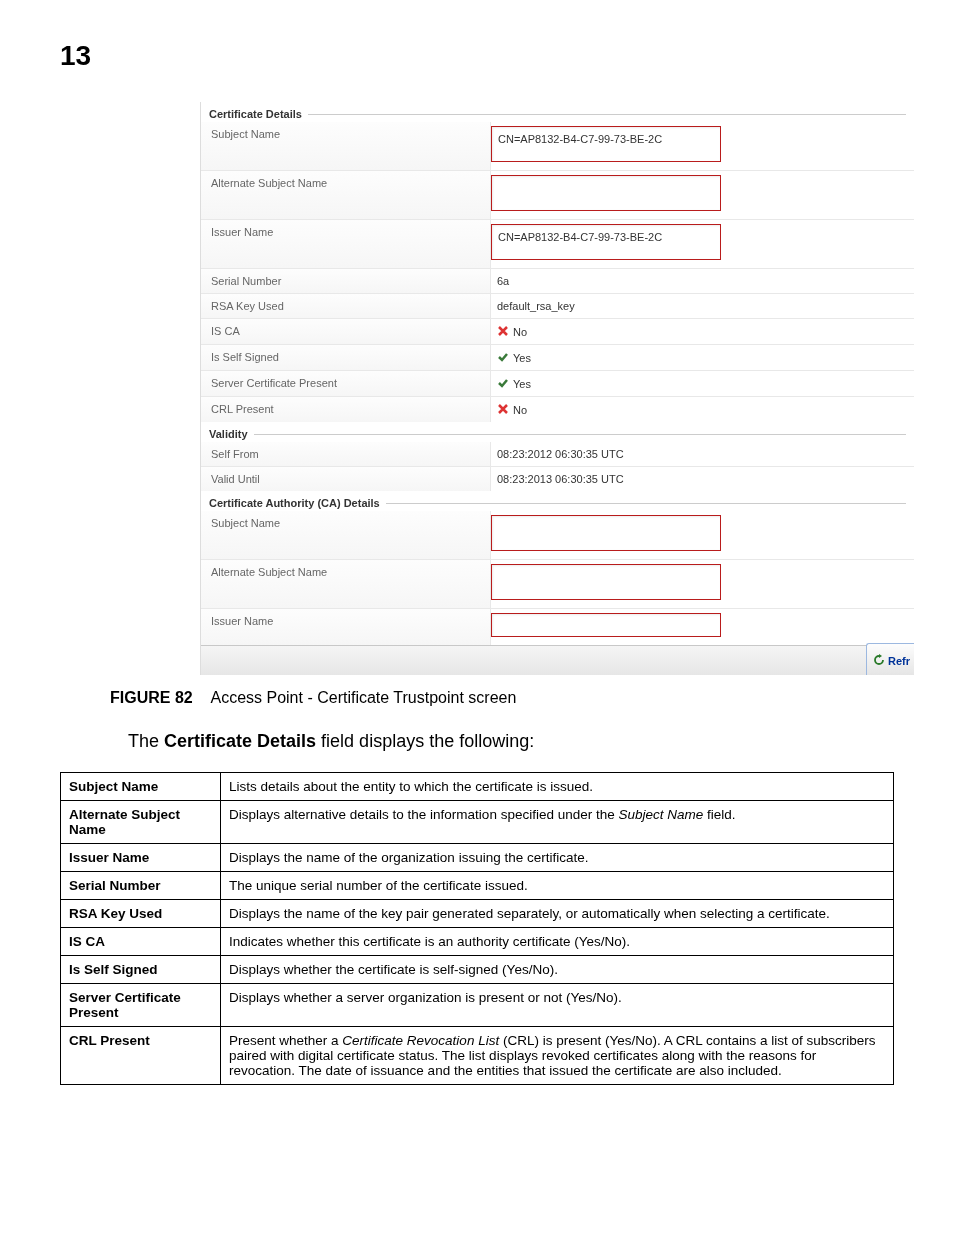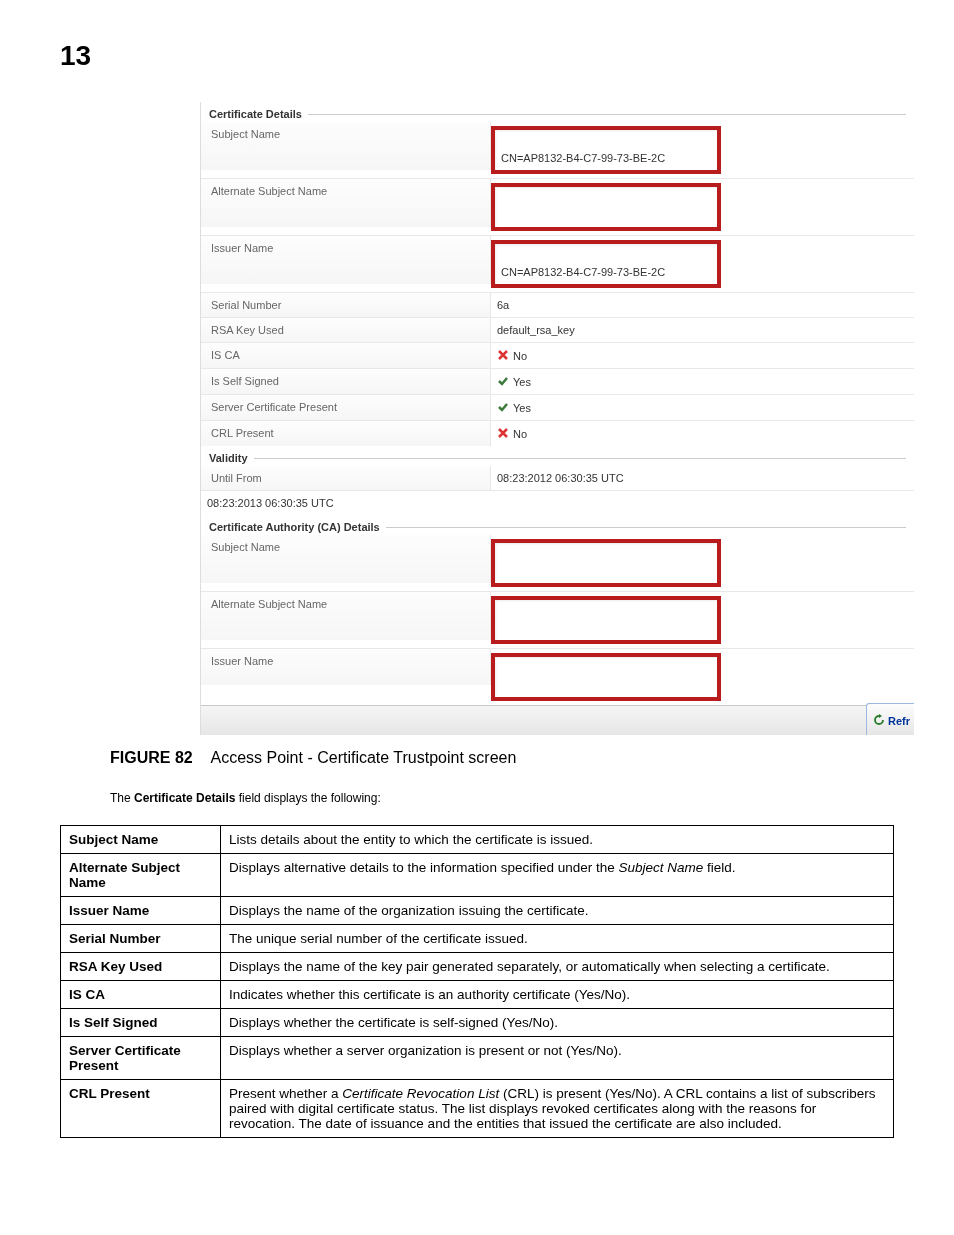--- a/index.html
+++ b/index.html
@@ -57,25 +57,25 @@
   .detail-label.tall { height: 48px; }
   .detail-value {
     flex: 1;
     padding: 0 6px;
     color: #333;
   }
   .detail-value.boxed {
     flex: none;
     width: 230px;
     margin: 4px 0;
-    border: 4px solid #b91c1c;
+    border: 1px solid #b91c1c;
     background: #fff;
     height: 36px;
     line-height: 16px;
-    padding: 20px 6px;
+    padding: 4px 6px;
     box-shadow: inset 1px 1px 2px rgba(0,0,0,0.08);
   }
   .detail-value.simple {
     padding: 6px 6px;
   }
   .check-icon svg, .cross-icon svg {
     width: 12px; height: 12px;
     vertical-align: -1px;
     margin-right: 4px;
   }
@@ -103,23 +103,23 @@
   }
   .refresh-btn svg { width: 12px; height: 12px; margin-right: 3px; }
 
   .figure-caption {
     margin-left: 50px;
     margin-top: 14px;
     font-size: 16px;
   }
   .figure-caption .fl { font-weight: bold; }
   .intro-text {
-    margin-left: 50px;
+    margin-left: 68px;
     margin-top: 24px;
-    font-size: 12px;
+    font-size: 18px;
   }
   table.desc-table {
     border-collapse: collapse;
     width: calc(100% - 0px);
     margin-top: 20px;
     font-size: 13.5px;
   }
   table.desc-table td {
     border: 1px solid #000;
     padding: 6px 8px;
@@ -197,24 +197,25 @@
       </div>
     </div>
   </div>
 
   <div class="section-title">
     <span>Validity</span>
     <span class="line"></span>
   </div>
   <div class="details-grid">
     <div class="detail-row first">
-      <div class="detail-label">Until From</div>
+      <div class="detail-label">Self From</div>
       <div class="detail-value simple">08:23:2012 06:30:35 UTC</div>
     </div>
     <div class="detail-row">
+      <div class="detail-label">Valid Until</div>
       <div class="detail-value simple">08:23:2013 06:30:35 UTC</div>
     </div>
   </div>
 
   <div class="section-title">
     <span>Certificate Authority (CA) Details</span>
     <span class="line"></span>
   </div>
   <div class="details-grid">
     <div class="detail-row first">

